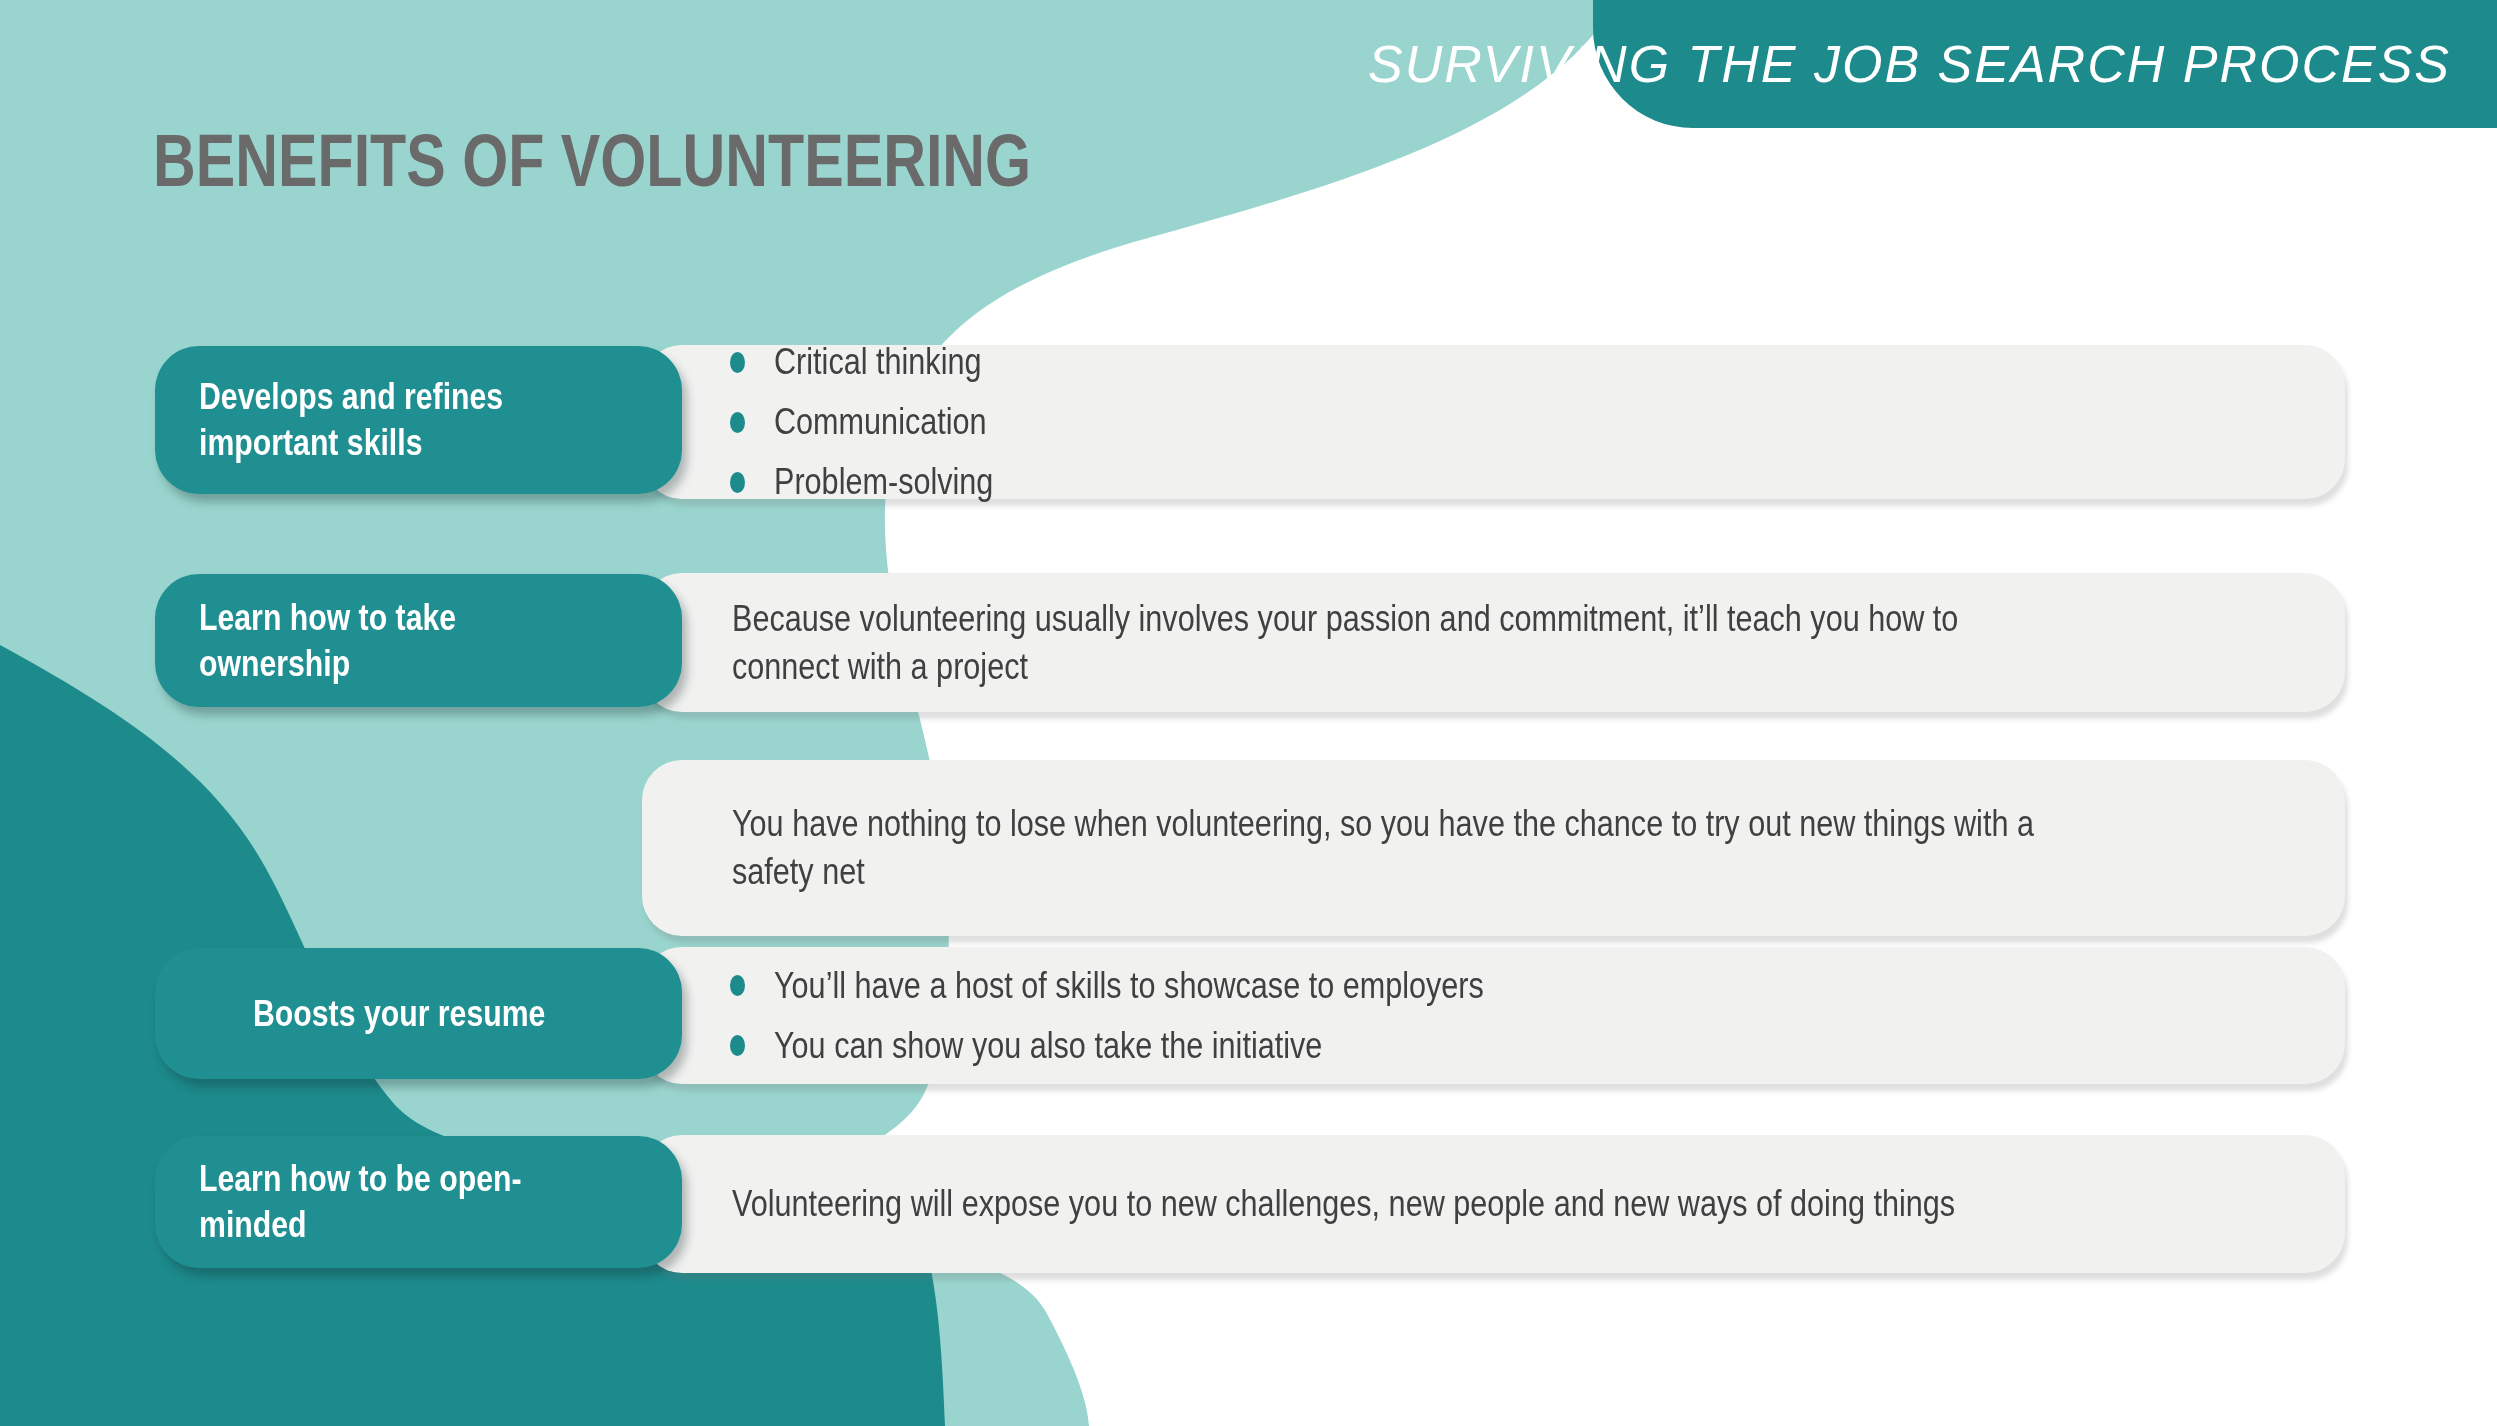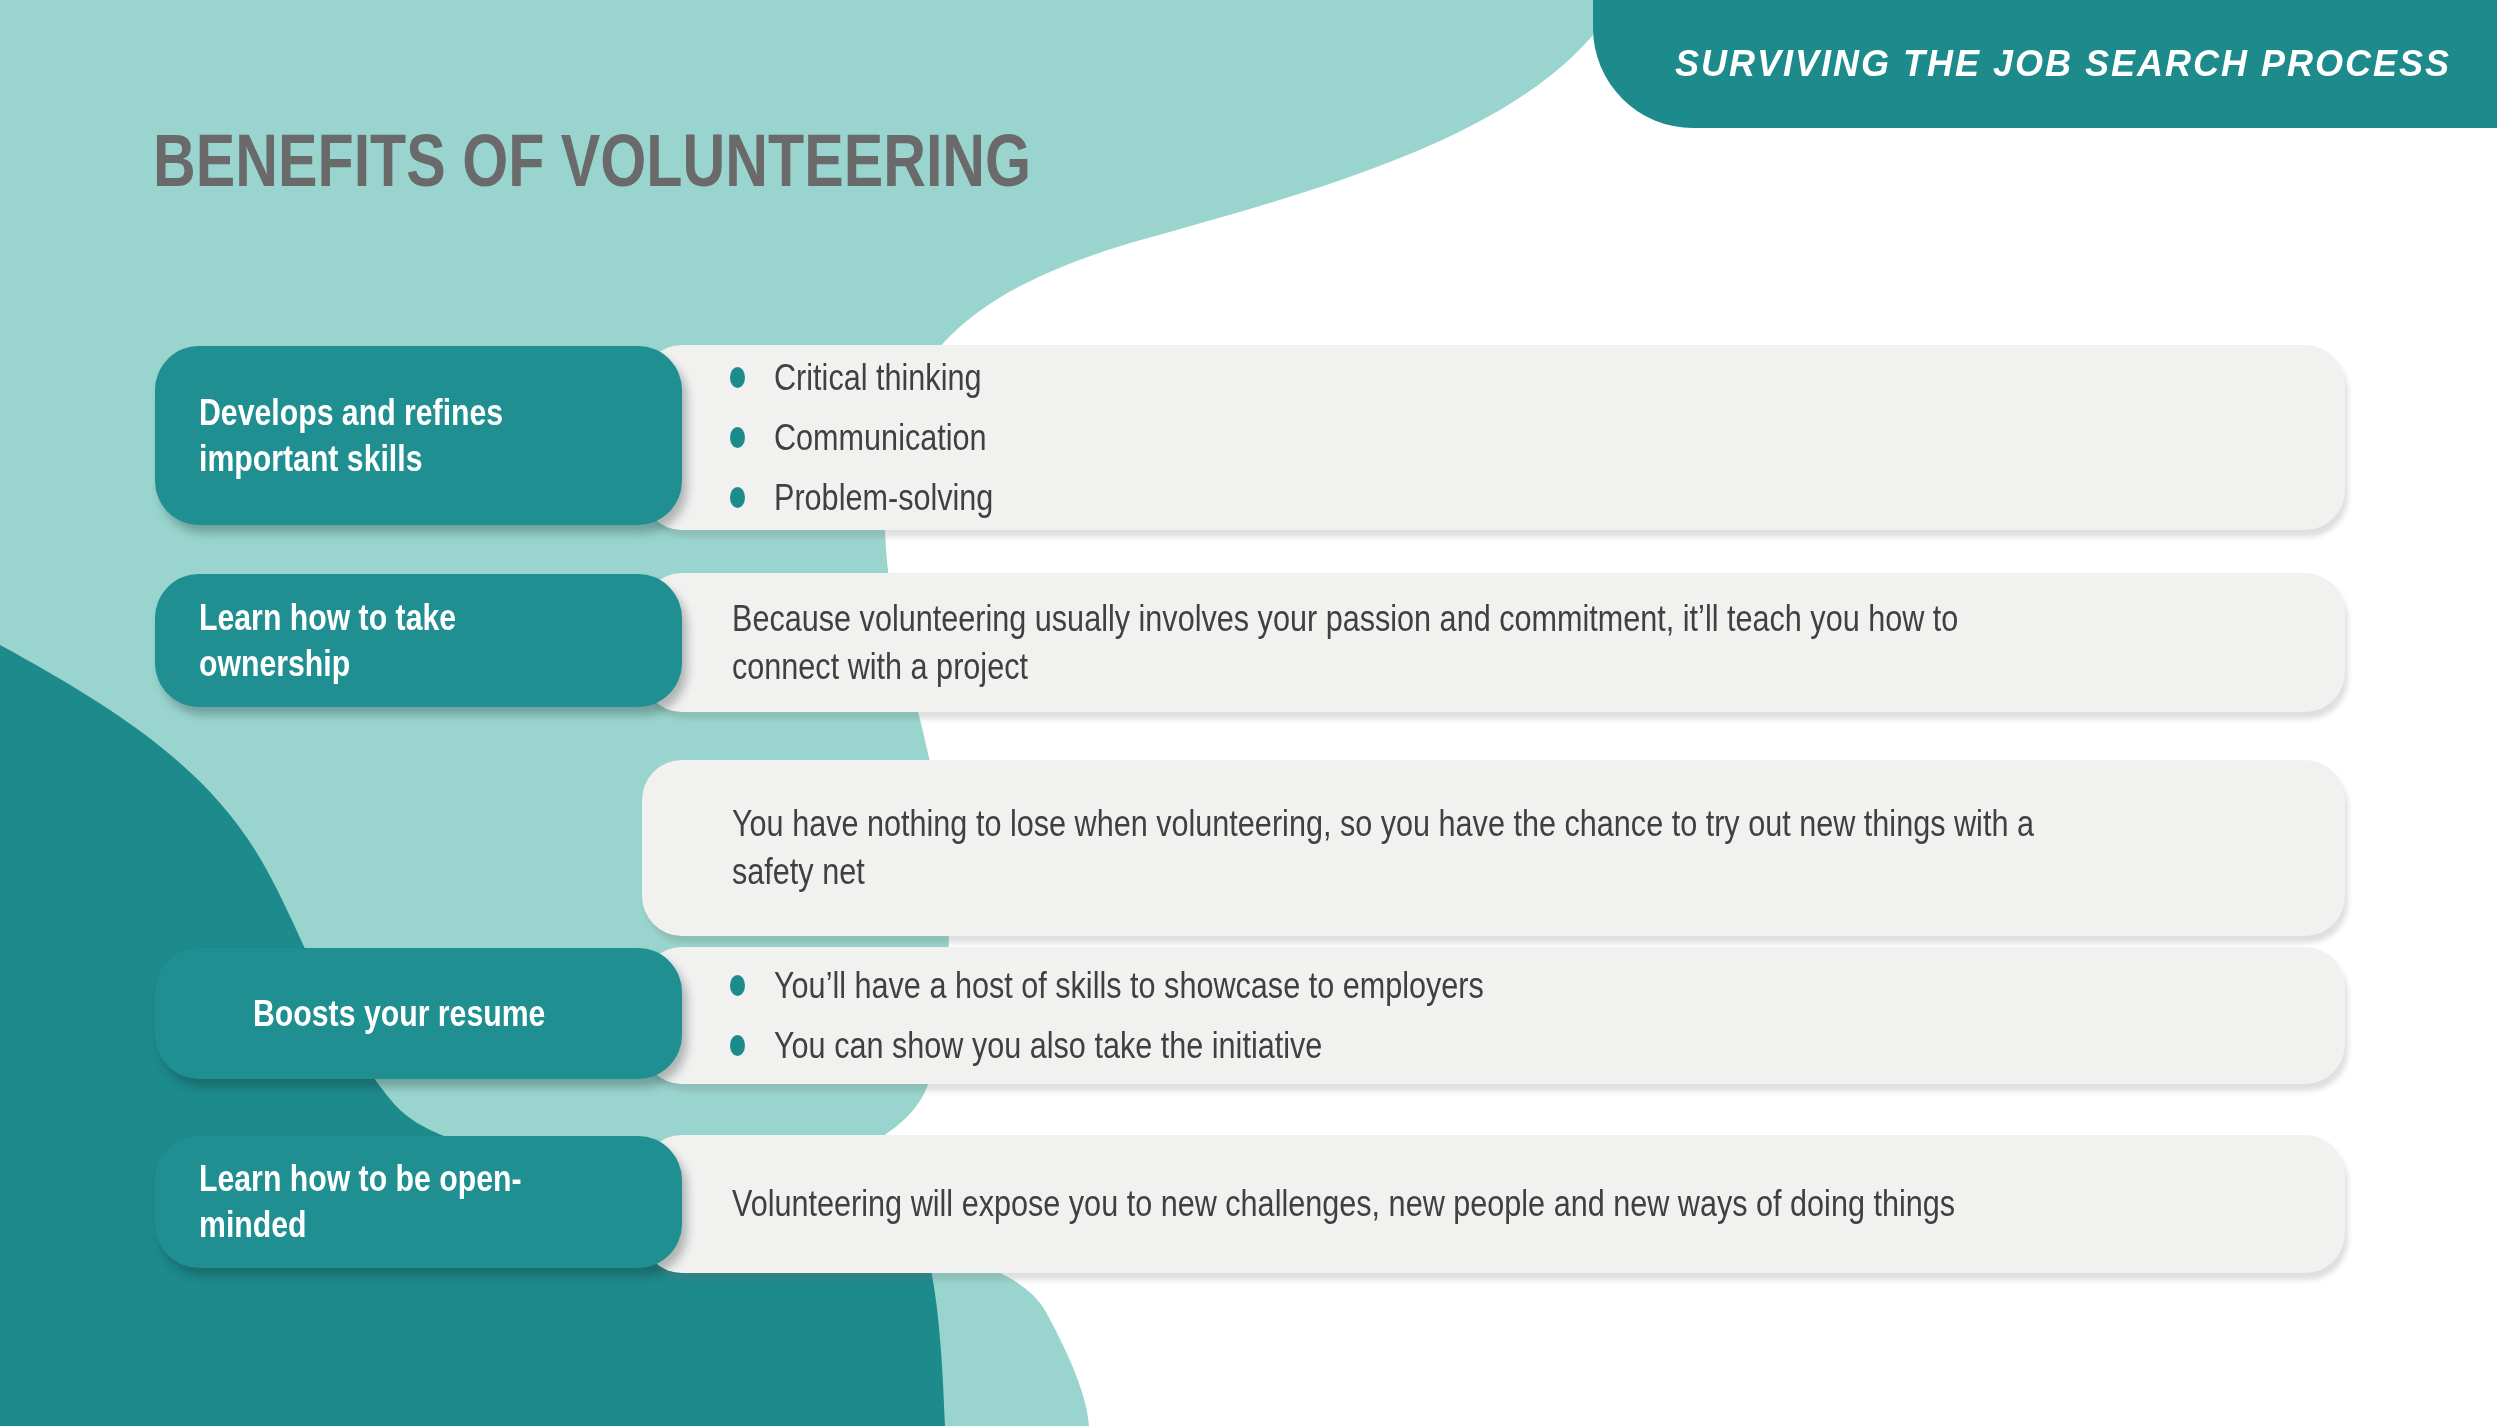--- a/index.html
+++ b/index.html
@@ -29,21 +29,21 @@
   }
   .badge {
     position: absolute; left: 1593px; top: 0; width: 904px; height: 128px;
     z-index: 6;
     background: var(--accent);
     border-radius: 0 0 0 100px;
     display: flex; align-items: center; justify-content: flex-end;
     padding-right: 46px; box-sizing: border-box;
   }
   .badge-text {
-    color: var(--white); font-size: 36px; font-weight: bold; font-style: italic;
+    color: var(--white); font-size: 52px; font-weight: normal; font-style: italic;
     letter-spacing: 2px; white-space: nowrap;
   }
 
   
   .row { position: absolute; left: 155px; width: 2190px; z-index: 2; }
 
   .content-box {
     position: absolute; left: 487px; right: 0; top: 0; bottom: 0;
     background: var(--content-bg);
     border-radius: 40px;
@@ -86,21 +86,21 @@
     justify-content: center;
   }
   .label-text {
     display: inline-block;
     color: var(--white); font-weight: bold;
     font-size: 36px; line-height: 46px; letter-spacing: 0px;
     transform: scaleX(0.84); transform-origin: left center;
   }
 
   
-  .row-1 { top: 345px;  height: 185px; }
+  .row-1 { top: 345px;  height: 154px; }
   .row-2 { top: 573px;  height: 139px; }
   .row-3 { top: 760px;  height: 176px; }
   .row-4 { top: 947px;  height: 137px; }
   .row-5 { top: 1135px; height: 138px; }
 </style>
 </head>
 <body>
 
 <div class="canvas">
 

